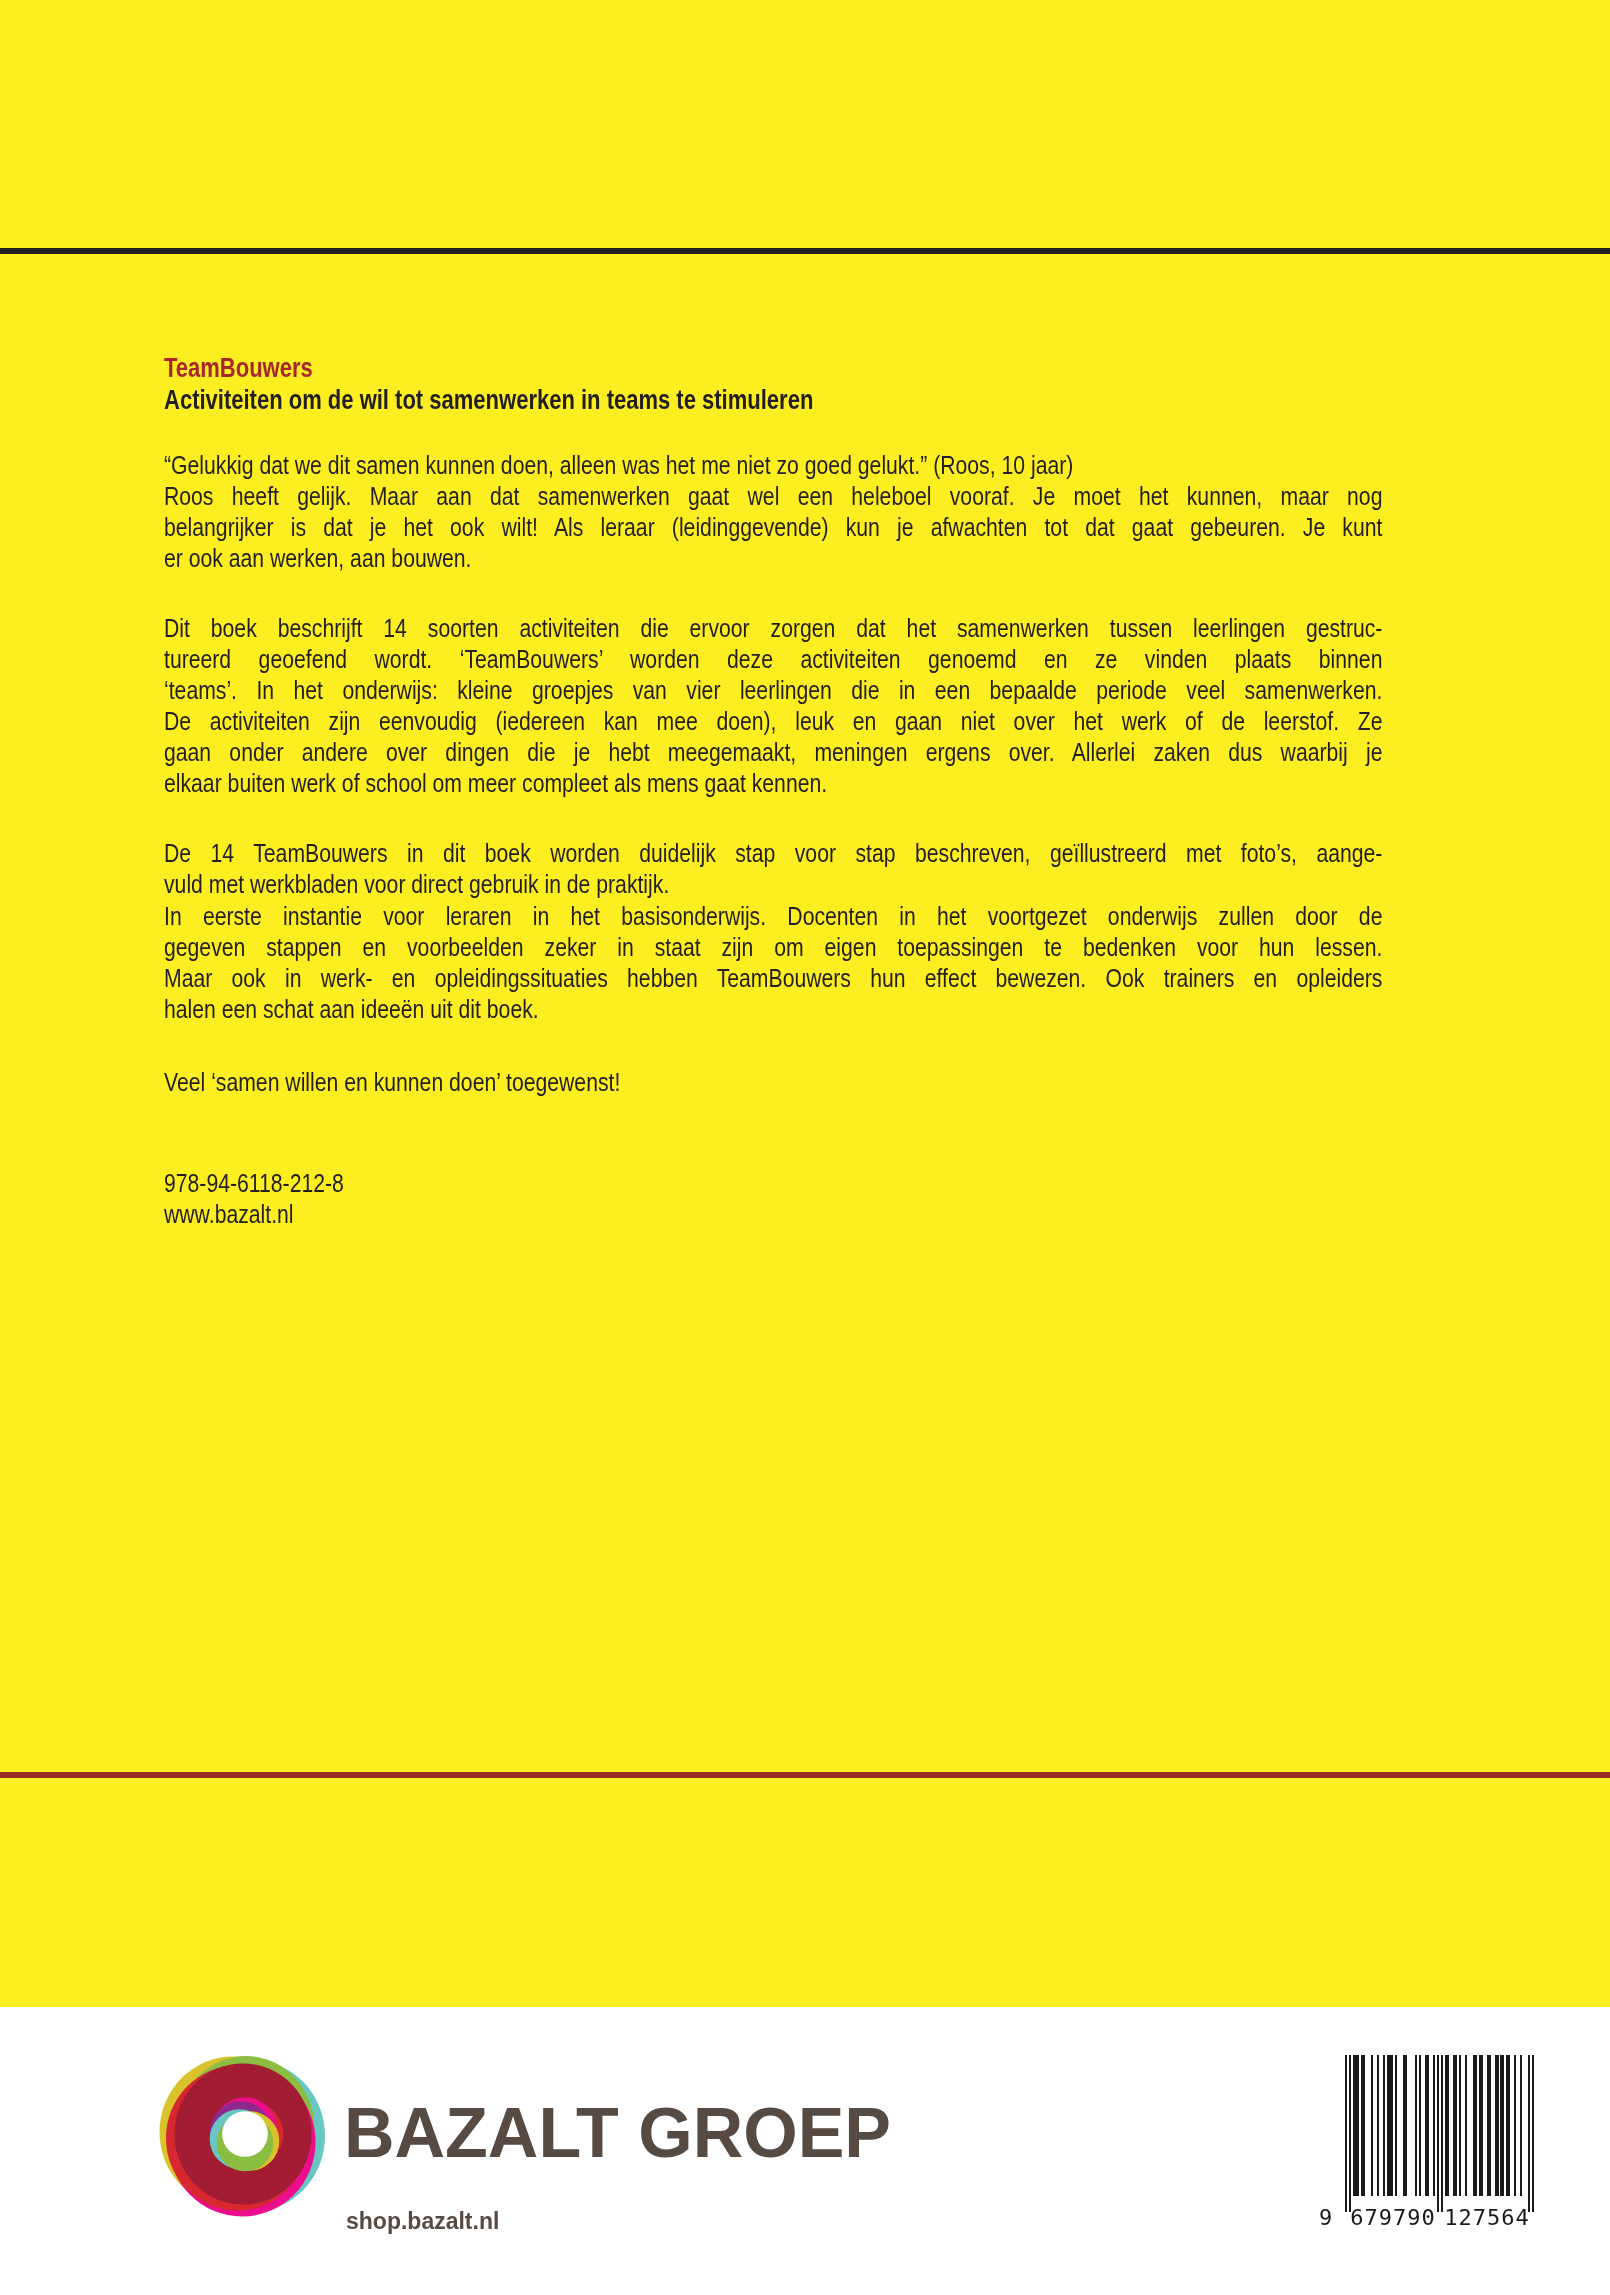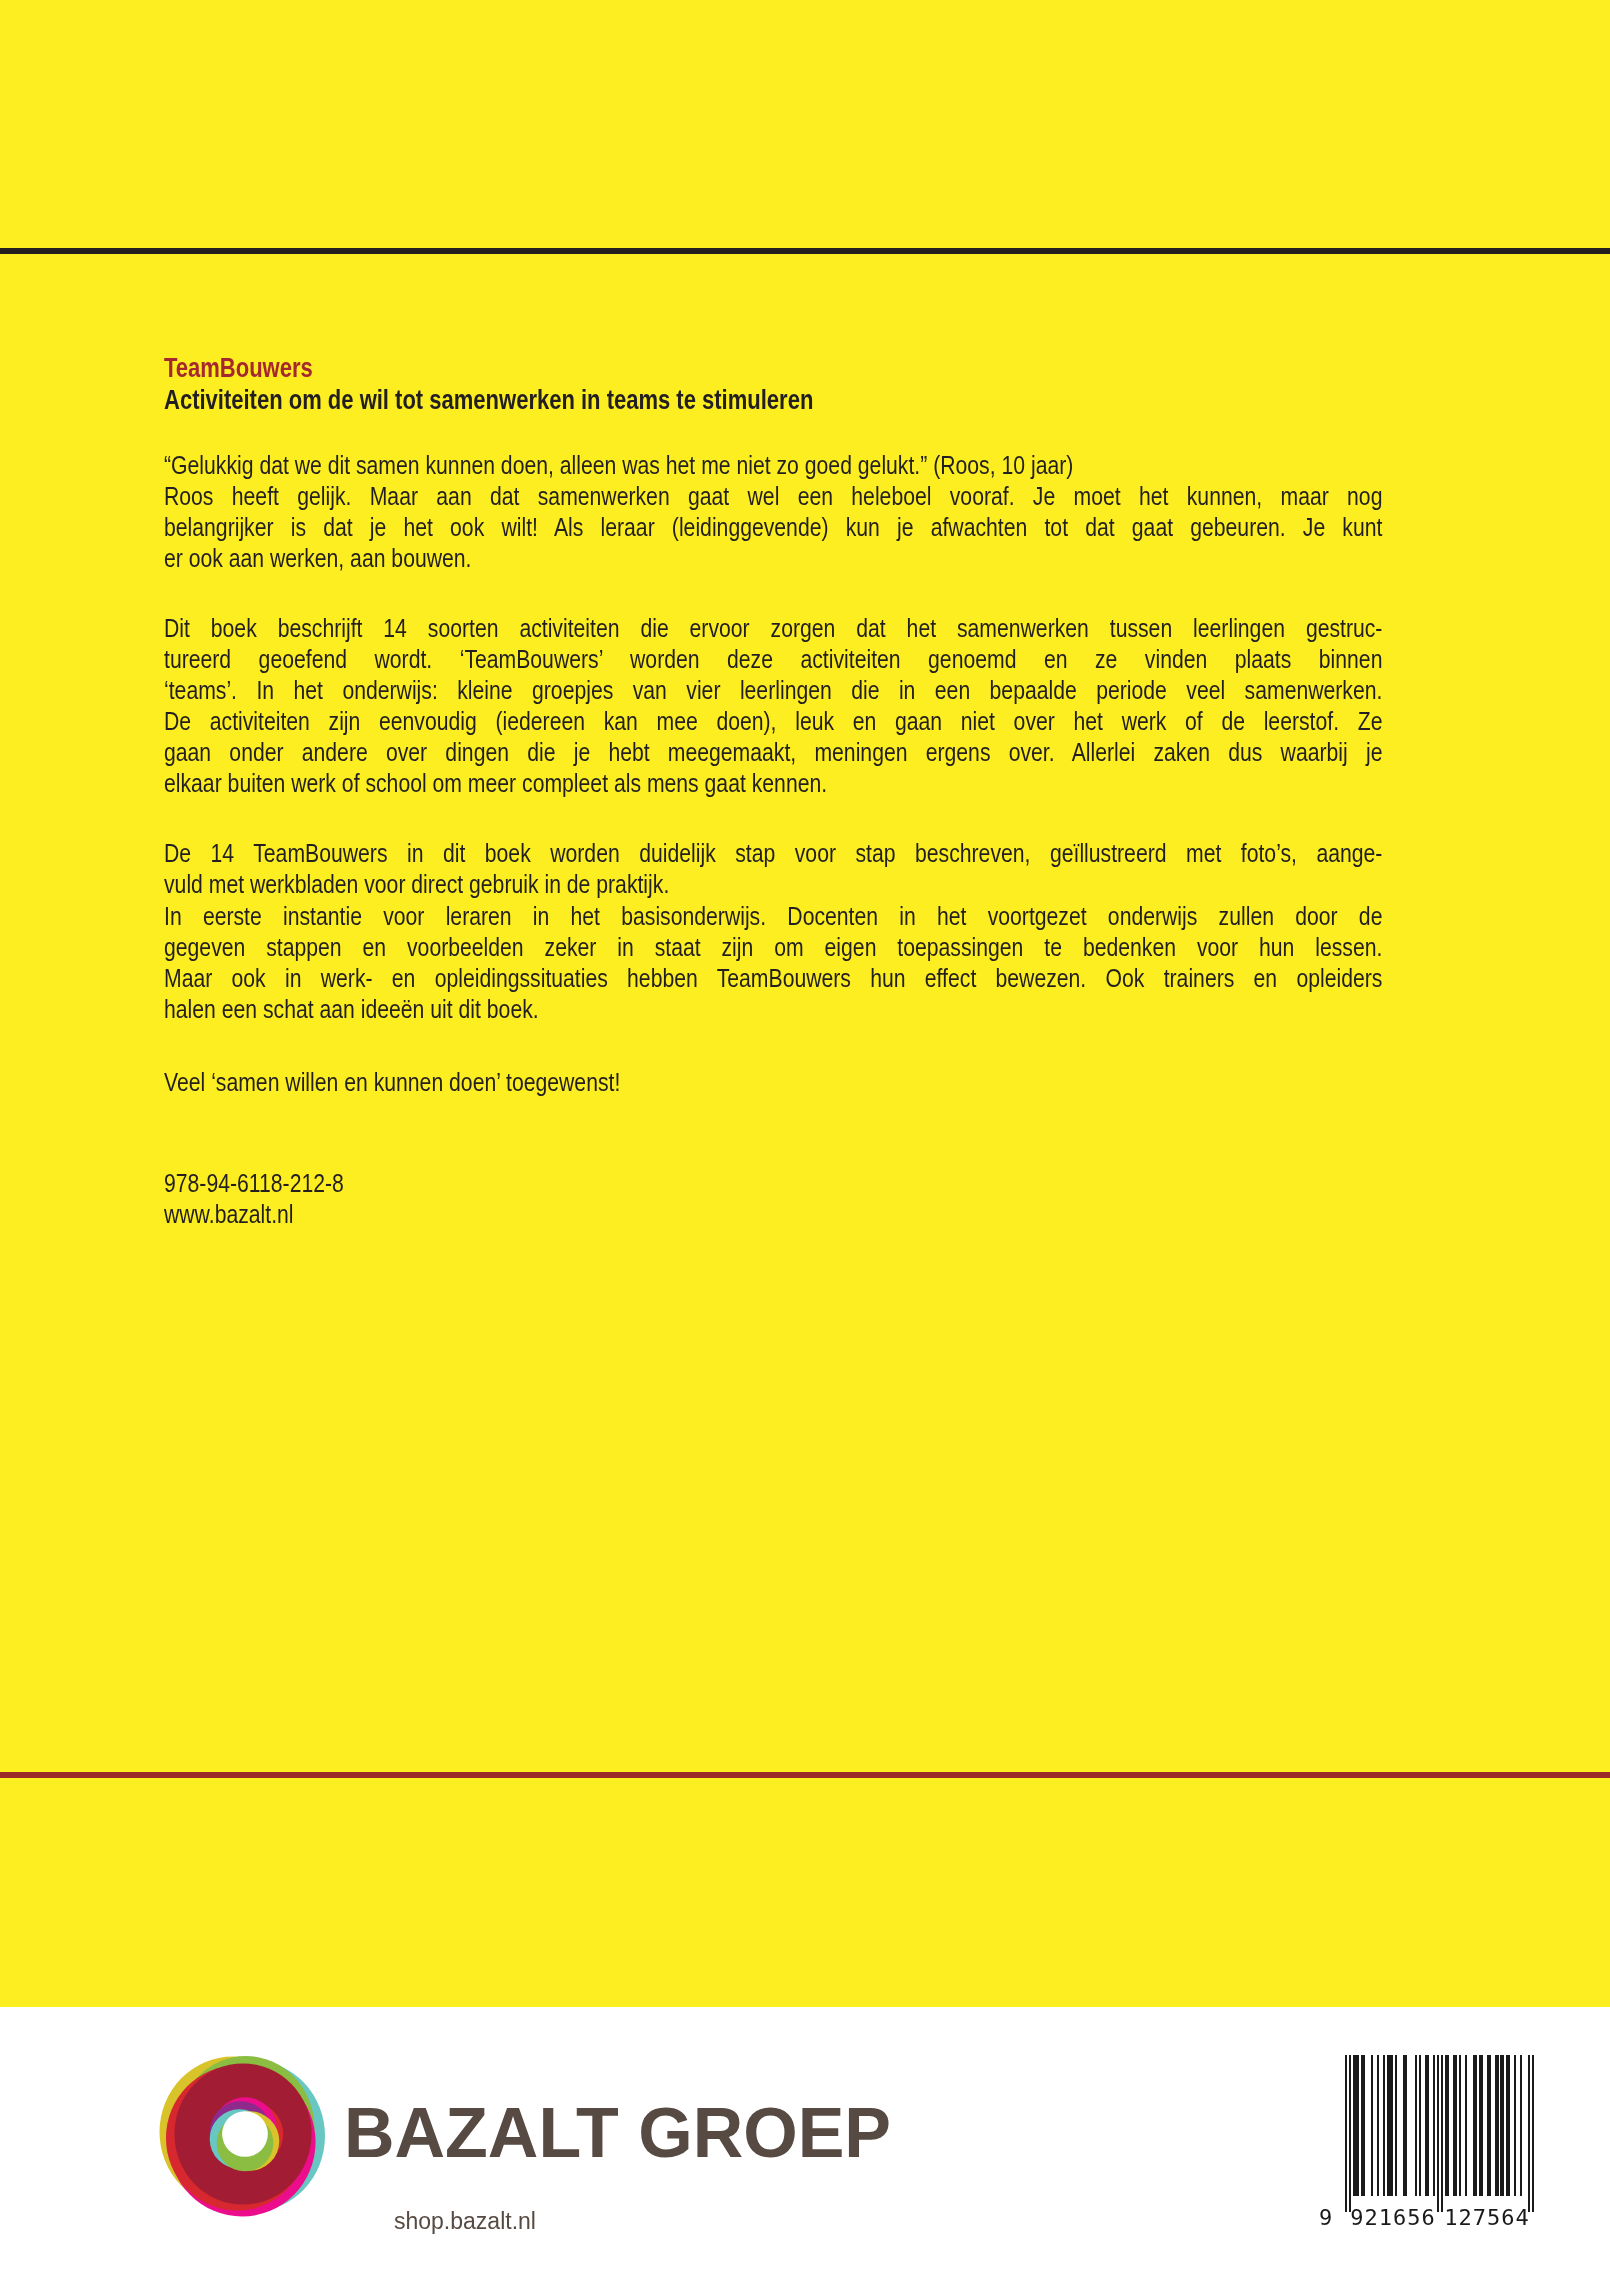--- a/index.html
+++ b/index.html
@@ -40,21 +40,21 @@
   .logo .gold{fill:var(--logo-gold);}   .logo .teal{fill:var(--logo-teal);}
   .logo .green{fill:var(--logo-green);} .logo .magenta{fill:var(--logo-magenta);}
   .logo .red{fill:var(--logo-red);}     .logo .maroon{fill:var(--logo-maroon);}
   .logo .purple{fill:var(--logo-purple);} .logo .white{fill:var(--white);}
   .brand{
     position:absolute;left:344px;top:2098px;height:70px;line-height:70px;
     font-size:70px;font-weight:bold;color:var(--brand-gray);letter-spacing:0px;
   }
   .shop{
     position:absolute;left:346px;top:2209px;height:25px;line-height:25px;
-    font-size:23px;font-weight:normal;color:var(--brand-gray);margin-left:48px;
+    font-size:23px;font-weight:bold;color:var(--brand-gray);
   }
   .barcode{position:absolute;left:1345px;top:2055px;width:189px;height:174px;}
   .barcode .bar{position:absolute;top:0;width:2px;height:141px;background:#1a1a1a;}
   .barcode .bar.guard{height:157px;}
   .bc-digit{position:absolute;font-family:"DejaVu Sans Mono",monospace;font-size:22px;color:#1a1a1a;top:150px;height:25px;line-height:25px;}
   #bc-first{left:-26px;}
   #bc-g1{left:5px;width:86px;text-align:center;letter-spacing:1px;}
   #bc-g2{left:99px;width:86px;text-align:center;letter-spacing:1px;}
 </style>
 </head>
@@ -159,16 +159,16 @@
       <div class="bar" style="left: 155px;"></div>
       <div class="bar" style="left: 157px;"></div>
       <div class="bar" style="left: 161px;"></div>
       <div class="bar" style="left: 163px;"></div>
       <div class="bar" style="left: 169px;"></div>
       <div class="bar" style="left: 175px;"></div>
       <div class="bar guard" style="left: 183px;"></div>
       <div class="bar guard" style="left: 187px;"></div>
     </div>
   <div class="bc-digit" id="bc-first">9</div>
-  <div class="bc-digit" id="bc-g1">921656</div>
+  <div class="bc-digit" id="bc-g1">679790</div>
   <div class="bc-digit" id="bc-g2">127564</div>
 </div>
 
 
 </body></html>

